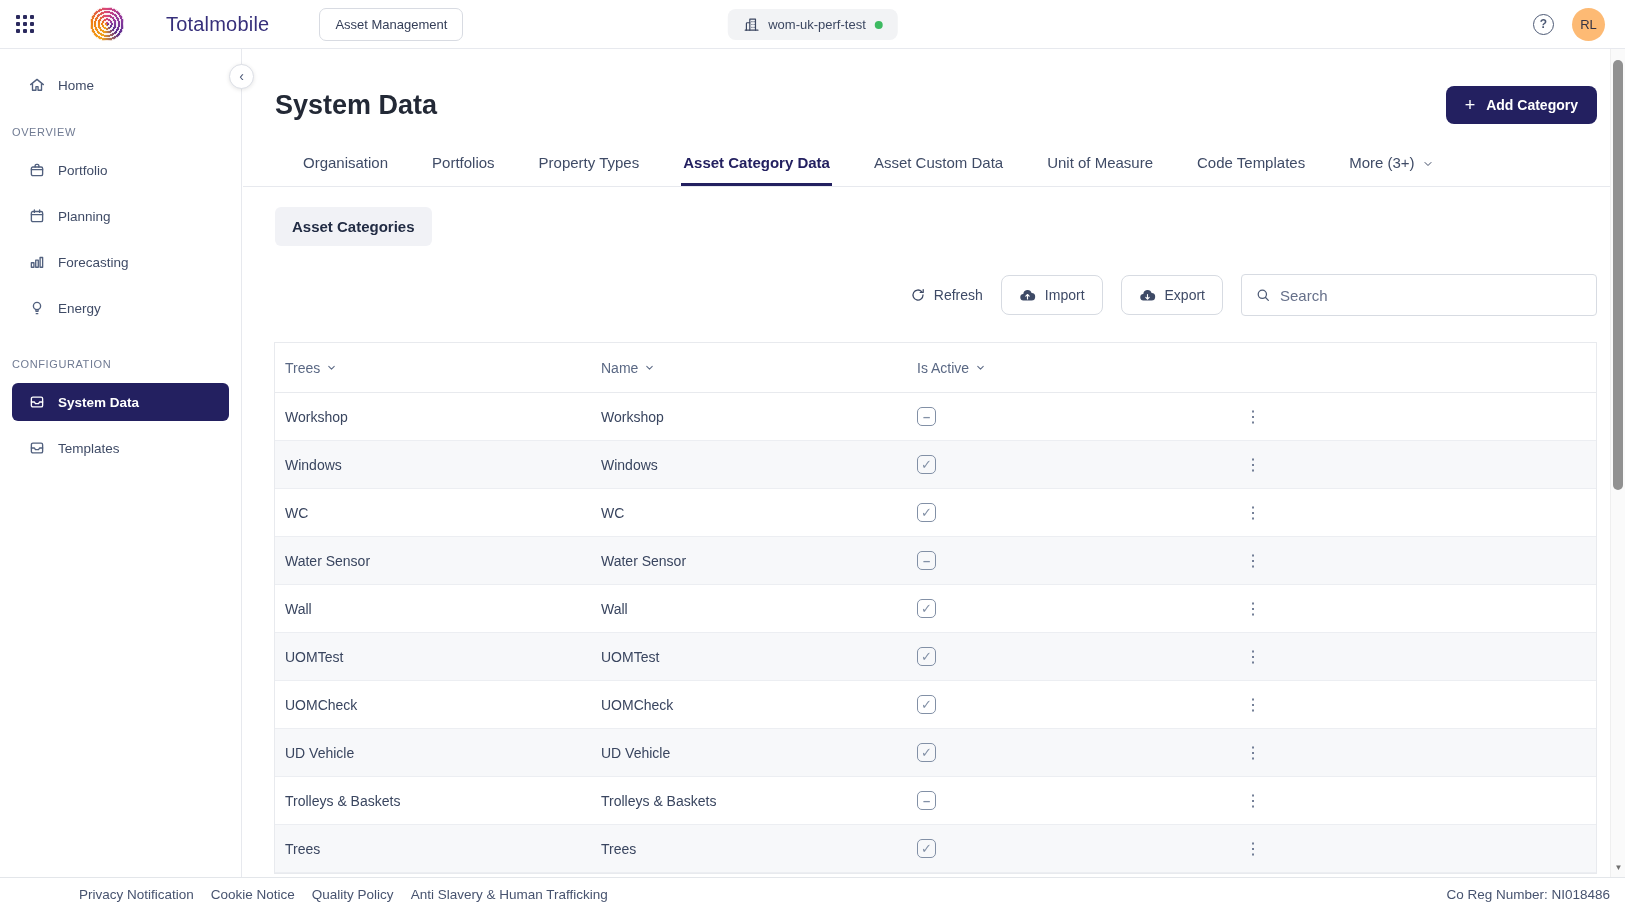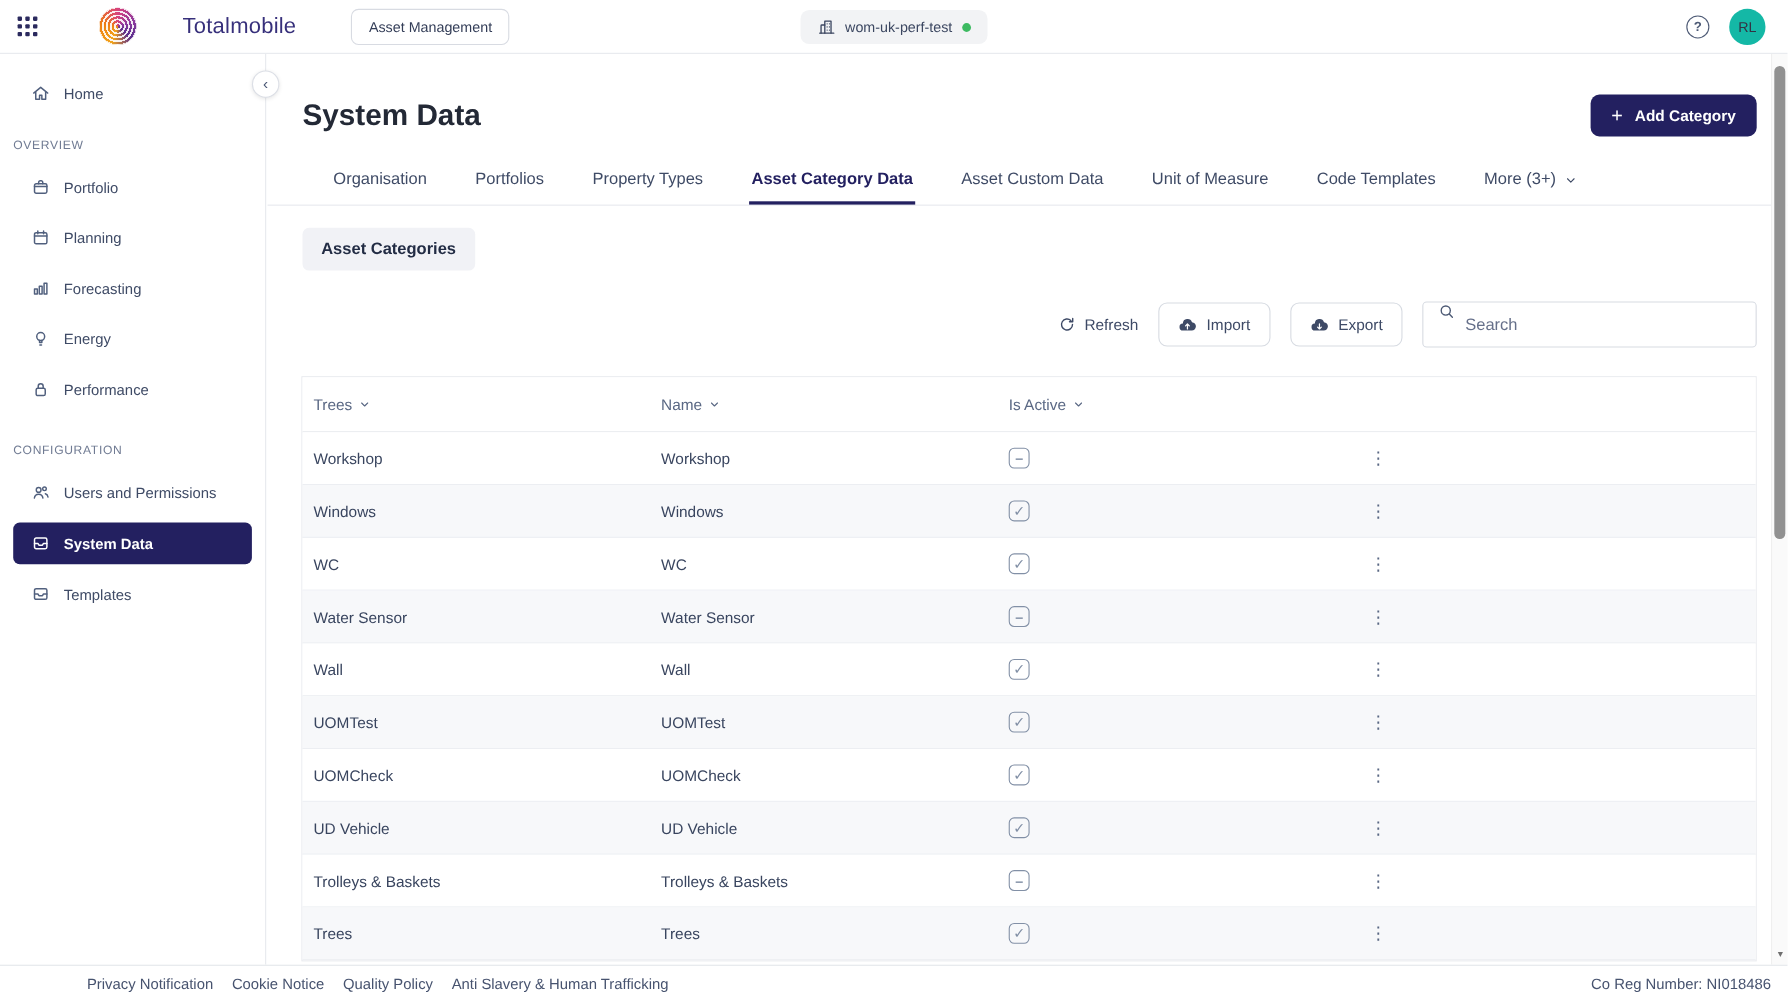--- a/index.html
+++ b/index.html
@@ -20,21 +20,21 @@
   .app-chip { margin-left:18px; border:1px solid #d8dbe2; border-radius:7px; background:#fff;
               padding:8px 15px; font-size:13px; color:#333d57; cursor:pointer; }
   .env-pill { position:absolute; left:50%; top:9px; transform:translateX(-50%); height:31px;
               background:#f2f3f5; border-radius:8px; display:flex; align-items:center; gap:9px;
               padding:0 15px; font-size:13px; color:#3c4761; cursor:pointer; }
   .env-dot { width:8px; height:8px; border-radius:50%; }
   .topbar-right { margin-left:auto; display:flex; align-items:center; gap:18px; }
   .help-btn { width:21px; height:21px; border:1.6px solid #4d5a75; border-radius:50%;
               display:flex; align-items:center; justify-content:center; font-size:12px;
               font-weight:bold; color:#4d5a75; cursor:pointer; }
-  .avatar { width:33px; height:33px; border-radius:50%; background:#14b8a6; color:#333344;
+  .avatar { width:33px; height:33px; border-radius:50%; background:#fdba74; color:#333344;
             display:flex; align-items:center; justify-content:center; font-size:13px; cursor:pointer; }
 
   
   .sidebar { position:absolute; top:49px; left:0; bottom:33px; width:242px; background:#fff;
              border-right:1px solid #e7e9ee; padding-top:14px; z-index:5; }
   .side-item { height:44px; display:flex; align-items:center; gap:12px; padding:0 14px 0 28px;
                font-size:13.5px; font-weight:500; color:#3f4b66; cursor:pointer; }
   .nav-item { height:46px; }
   .side-item svg { flex:0 0 auto; color:#51607e; }
   .side-item.active { margin:4px 12px; height:38px; padding:0 14px 0 16px; border-radius:6px;
@@ -69,22 +69,22 @@
   .subtab { font-size:15px; font-weight:bold; color:#222c44; padding:11px 17px; border-radius:6px; cursor:pointer; }
   .subtab.active { background:#f1f2f6; }
 
   .toolbar { display:flex; align-items:center; justify-content:flex-end; gap:18px;
              margin:28px 28px 0 32px; height:42px; }
   .refresh-btn { display:flex; align-items:center; gap:8px; font-size:14px; color:#3e4a66;
                  font-weight:500; background:none; border:none; cursor:pointer; font-family:inherit; }
   .tool-btn { display:flex; align-items:center; gap:9px; border:1px solid #d7dbe2; border-radius:8px;
               height:40px; padding:0 17px; font-size:14px; color:#3e4a66; font-weight:500;
               background:#fff; cursor:pointer; font-family:inherit; }
-  .search-box { width:304px; height:42px; border:1px solid #d7dbe2; border-radius:4px;
-                display:flex; gap:9px; padding:0 13px; background:#fff; }
+  .search-box { width:356px; height:42px; border:1px solid #d7dbe2; border-radius:4px;
+                display:flex; align-items:center; gap:9px; padding:0 13px; background:#fff; }
   .search-box input { border:none; outline:none; flex:1; font-size:15px; color:#333d57;
                       font-family:inherit; background:transparent; }
   .search-box input::placeholder { color:#66708a; }
 
   
   .table { margin:26px 28px 0 31px; border:1px solid #e8eaee; }
   .thead { display:flex; align-items:center; height:50px; border-bottom:1px solid #e8eaee;
            font-size:14px; color:#5a6884; background:#fff; }
   .th { display:flex; align-items:center; gap:6px; cursor:pointer; }
   .cell { padding-left:10px; }
@@ -189,39 +189,23 @@
     <span>Forecasting</span>
   </div>
   <div class="side-item nav-item">
     <svg width="18" height="18" viewBox="0 0 24 24" fill="none" stroke="currentColor" stroke-width="1.8" stroke-linecap="round" stroke-linejoin="round">
       <circle cx="12" cy="9.3" r="4.8"></circle>
         <path d="M10.6 14v2.4h2.8V14"></path>
         <path d="M11 19.5h2"></path>
     </svg>
     <span>Energy</span>
   </div>
-  <div class="side-item nav-item">
-    <svg width="18" height="18" viewBox="0 0 24 24" fill="none" stroke="currentColor" stroke-width="1.8" stroke-linecap="round" stroke-linejoin="round">
-      <rect x="6.5" y="10.5" width="11" height="9" rx="2"></rect>
-        <path d="M9 10.5V8.2a3 3 0 0 1 6 0v2.3"></path>
-    </svg>
-    <span>Performance</span>
-  </div>
 
   <div class="side-section cfg">CONFIGURATION</div>
 
-  <div class="side-item nav-item">
-    <svg width="18" height="18" viewBox="0 0 24 24" fill="none" stroke="currentColor" stroke-width="1.7" stroke-linecap="round" stroke-linejoin="round">
-      <circle cx="9.5" cy="8.5" r="2.9"></circle>
-        <path d="M4.3 18.5c.4-3 2.5-4.8 5.2-4.8s4.8 1.8 5.2 4.8"></path>
-      <circle cx="16.6" cy="7.2" r="2.2"></circle>
-        <path d="M17.6 13.2c1.9.5 3 1.9 3.3 4"></path>
-    </svg>
-    <span>Users and Permissions</span>
-  </div>
   <div class="side-item nav-item active">
     <svg width="18" height="18" viewBox="0 0 24 24" fill="none" stroke="currentColor" stroke-width="1.8" stroke-linecap="round" stroke-linejoin="round">
       <rect x="4.5" y="5.5" width="15" height="13" rx="2"></rect>
         <path d="M4.5 12h4.1l1.3 2.1h4.2l1.3-2.1h4.1"></path>
     </svg>
     <span>System Data</span>
   </div>
   <div class="side-item nav-item">
     <svg width="18" height="18" viewBox="0 0 24 24" fill="none" stroke="currentColor" stroke-width="1.8" stroke-linecap="round" stroke-linejoin="round">
       <rect x="4.5" y="5.5" width="15" height="13" rx="2"></rect>

